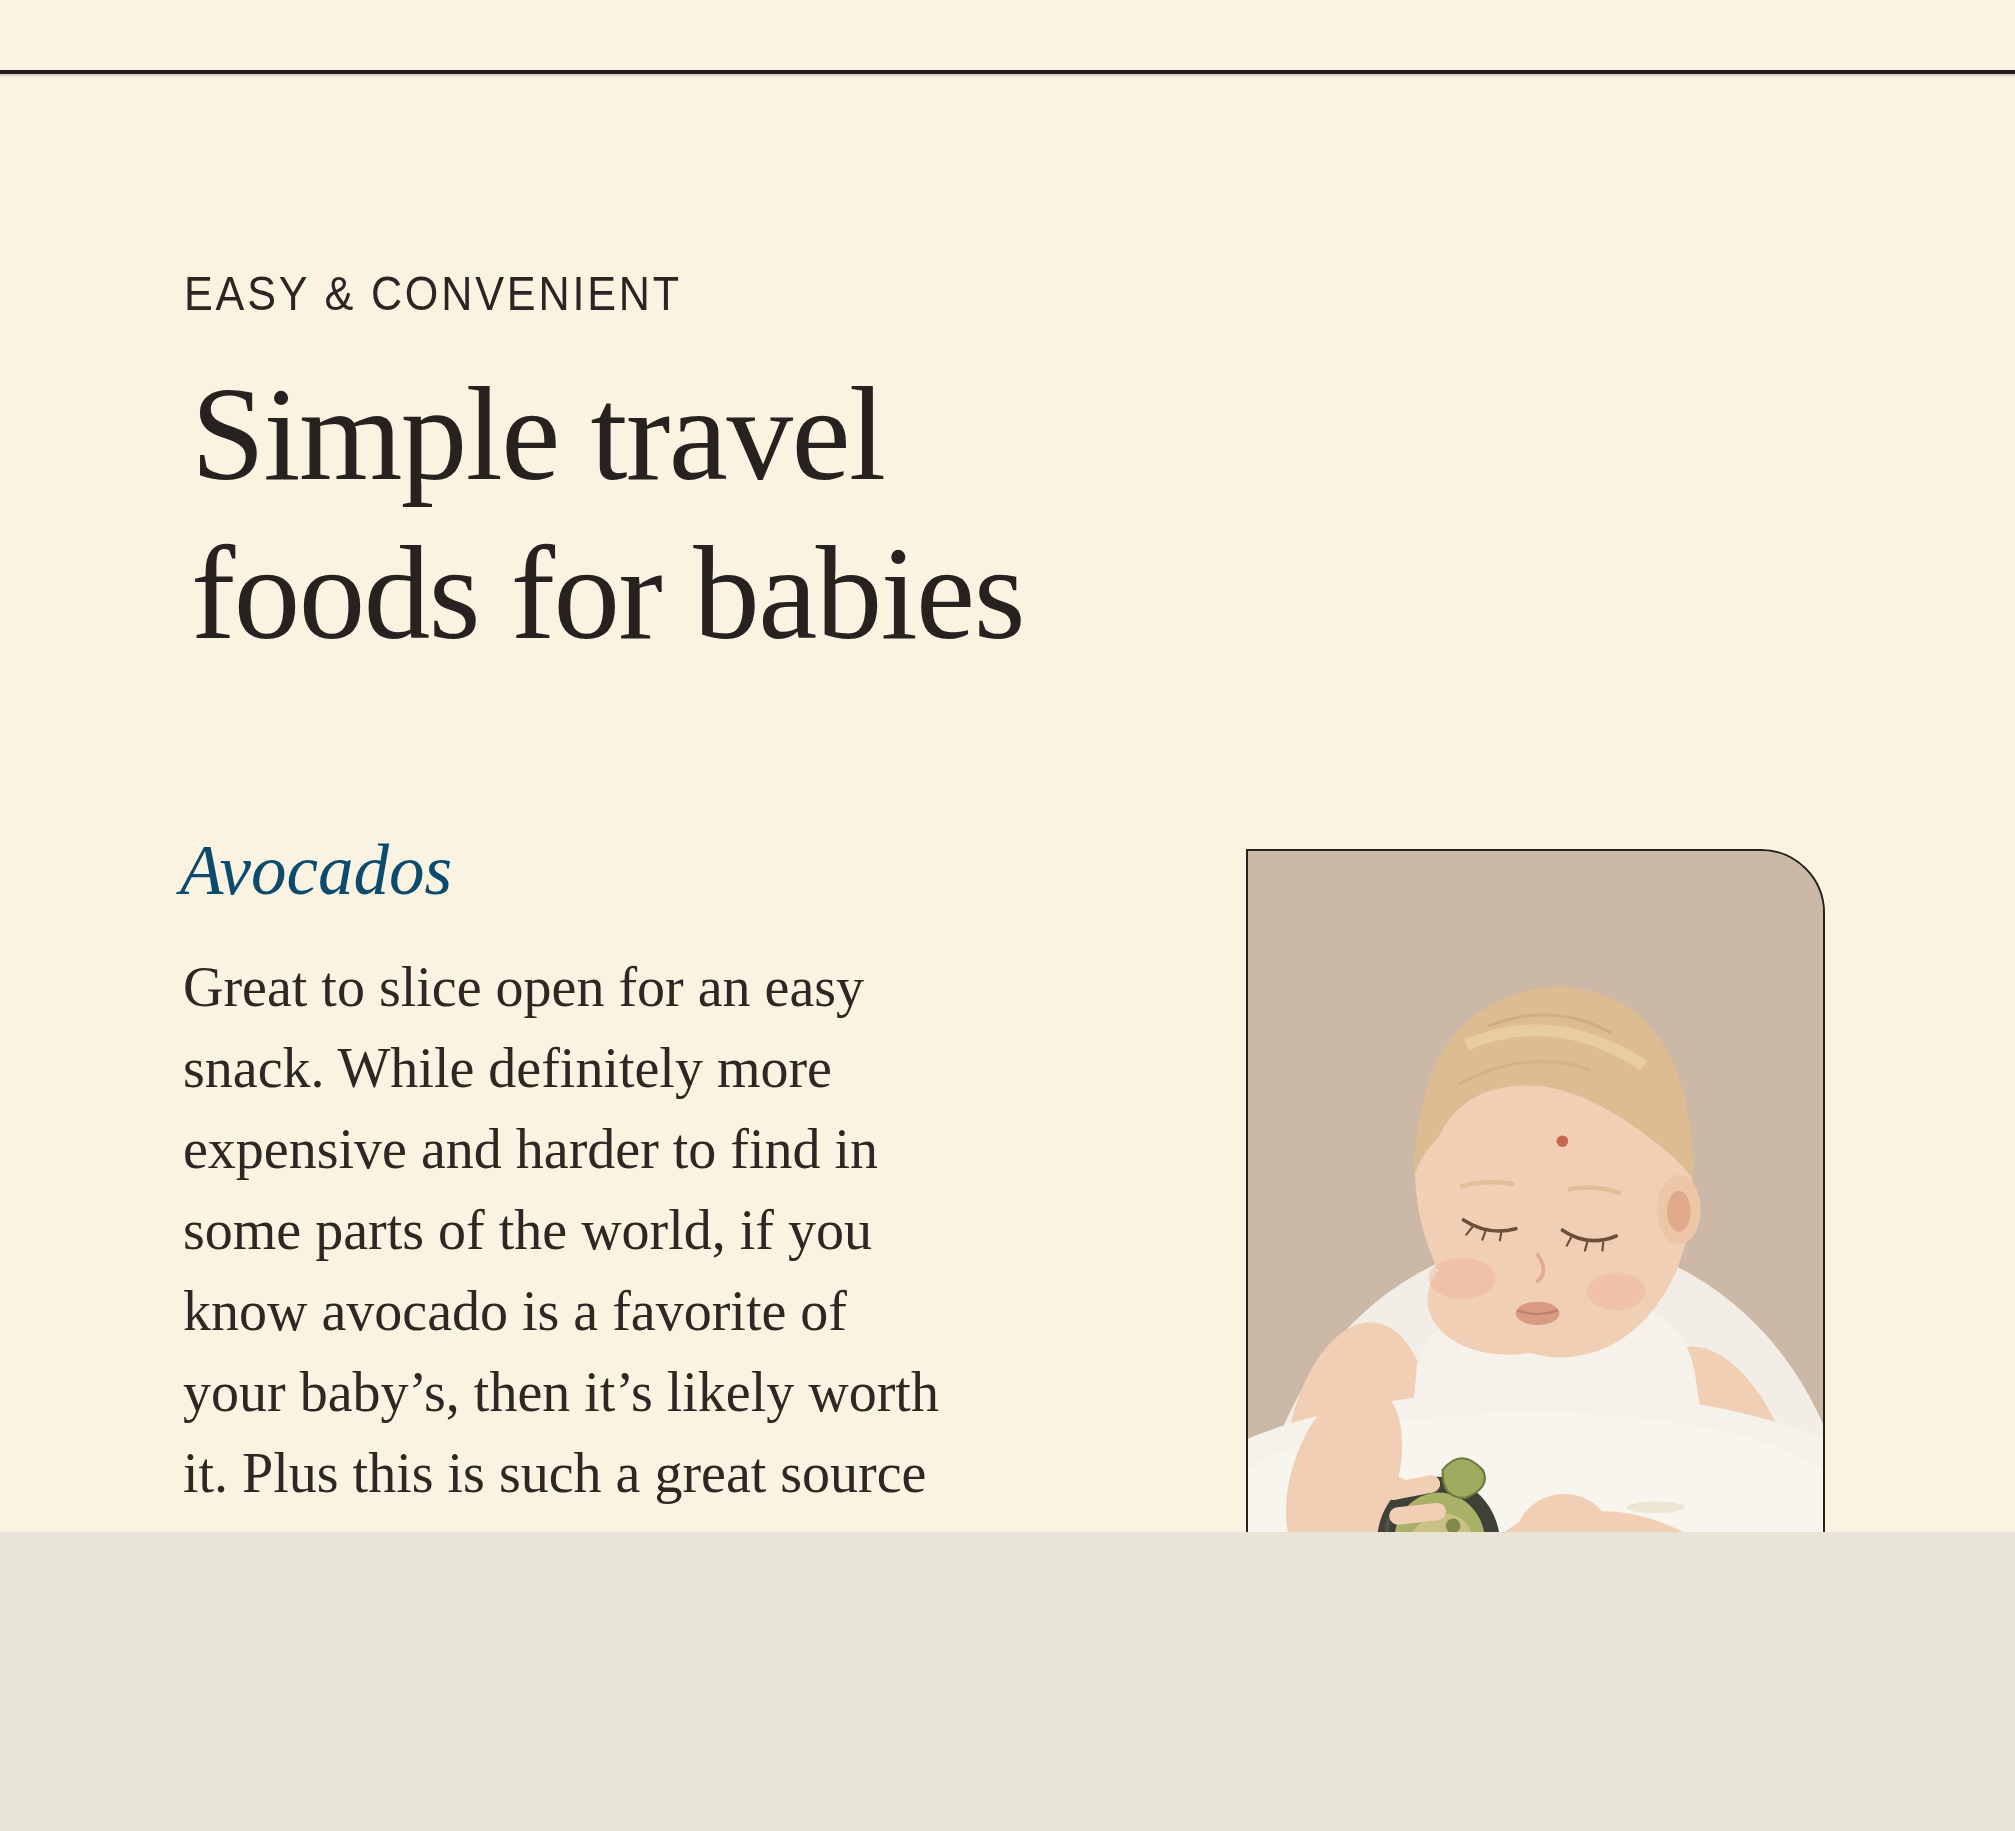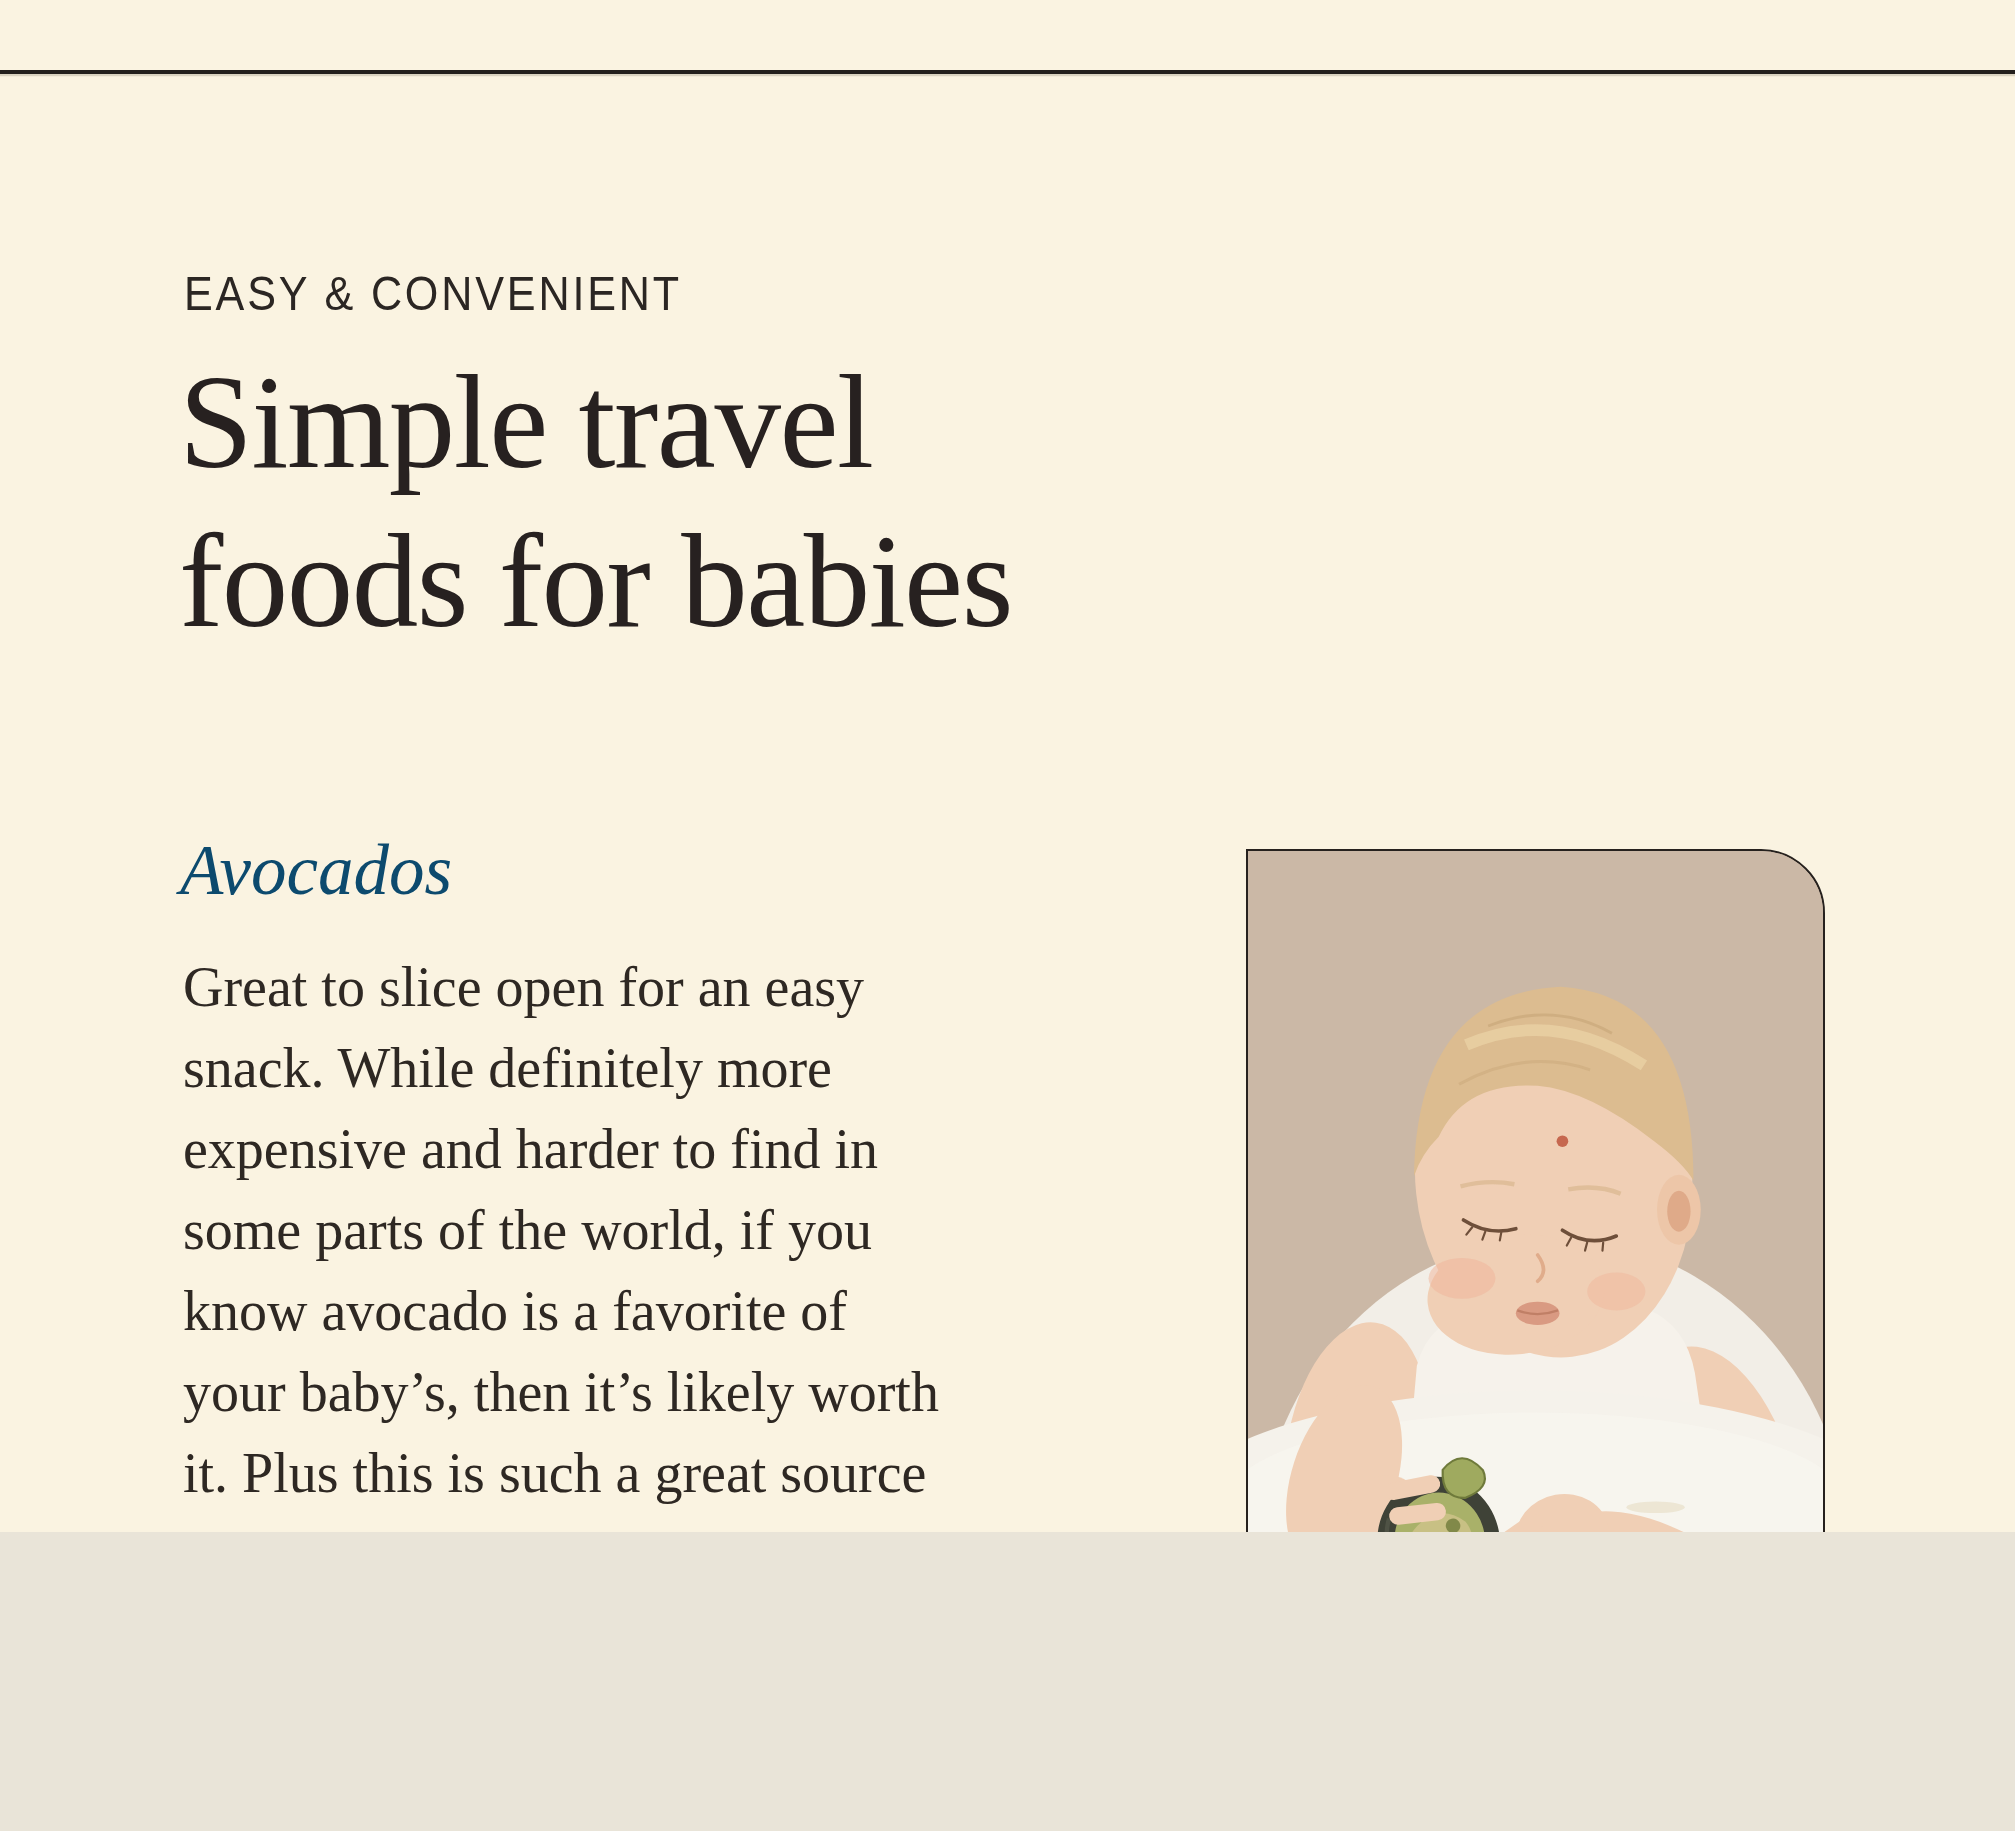--- a/index.html
+++ b/index.html
@@ -58,21 +58,21 @@
 </style>
 </head>
 <body>
 
 <div class="page">
 
   <div class="top-rule"></div>
 
   <div class="eyebrow">EASY &amp; CONVENIENT</div>
 
-  <h1 class="title" style="margin:0;">Simple travel
+  <h1 class="title" style="margin:12px;">Simple travel
 foods for babies</h1>
 
   <h2 class="section-heading" style="margin:0;">Avocados</h2>
 
   <p class="body-text" style="margin:0;">Great to slice open for an easy
 snack. While definitely more
 expensive and harder to find in
 some parts of the world, if you
 know avocado is a favorite of
 your baby’s, then it’s likely worth

